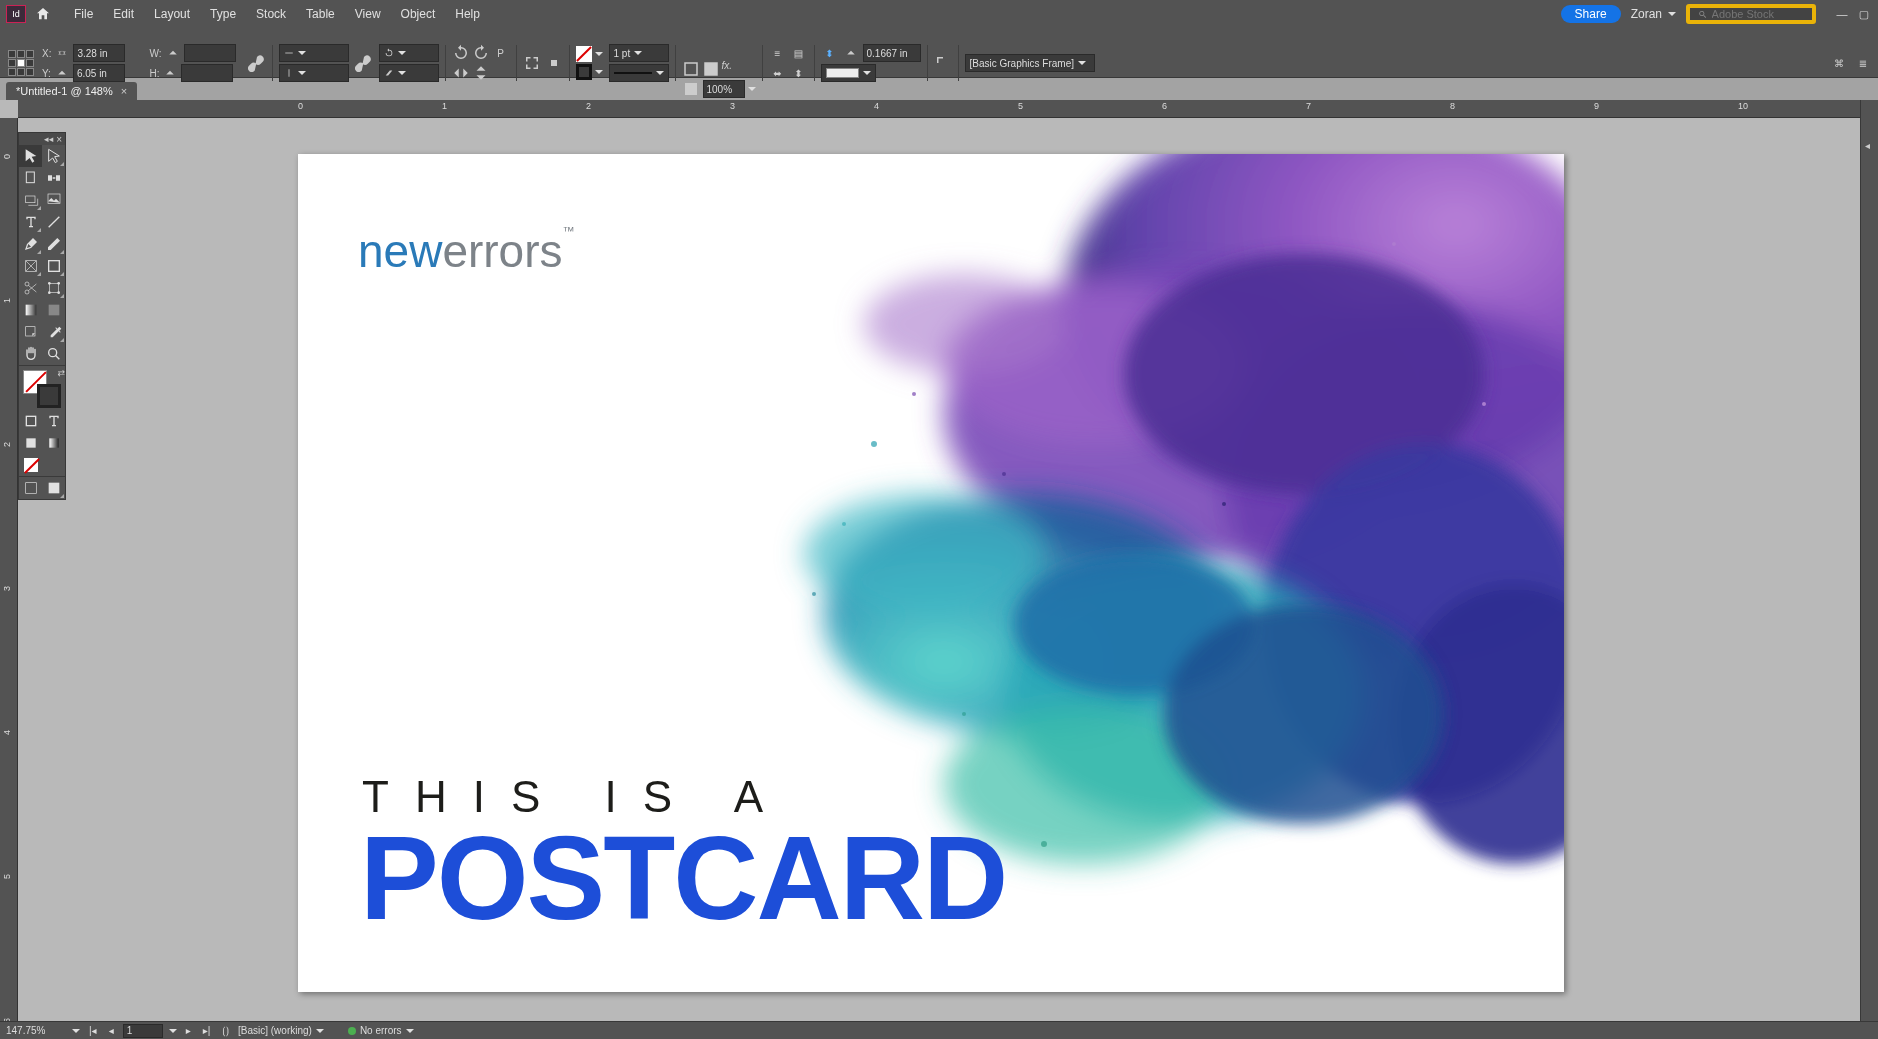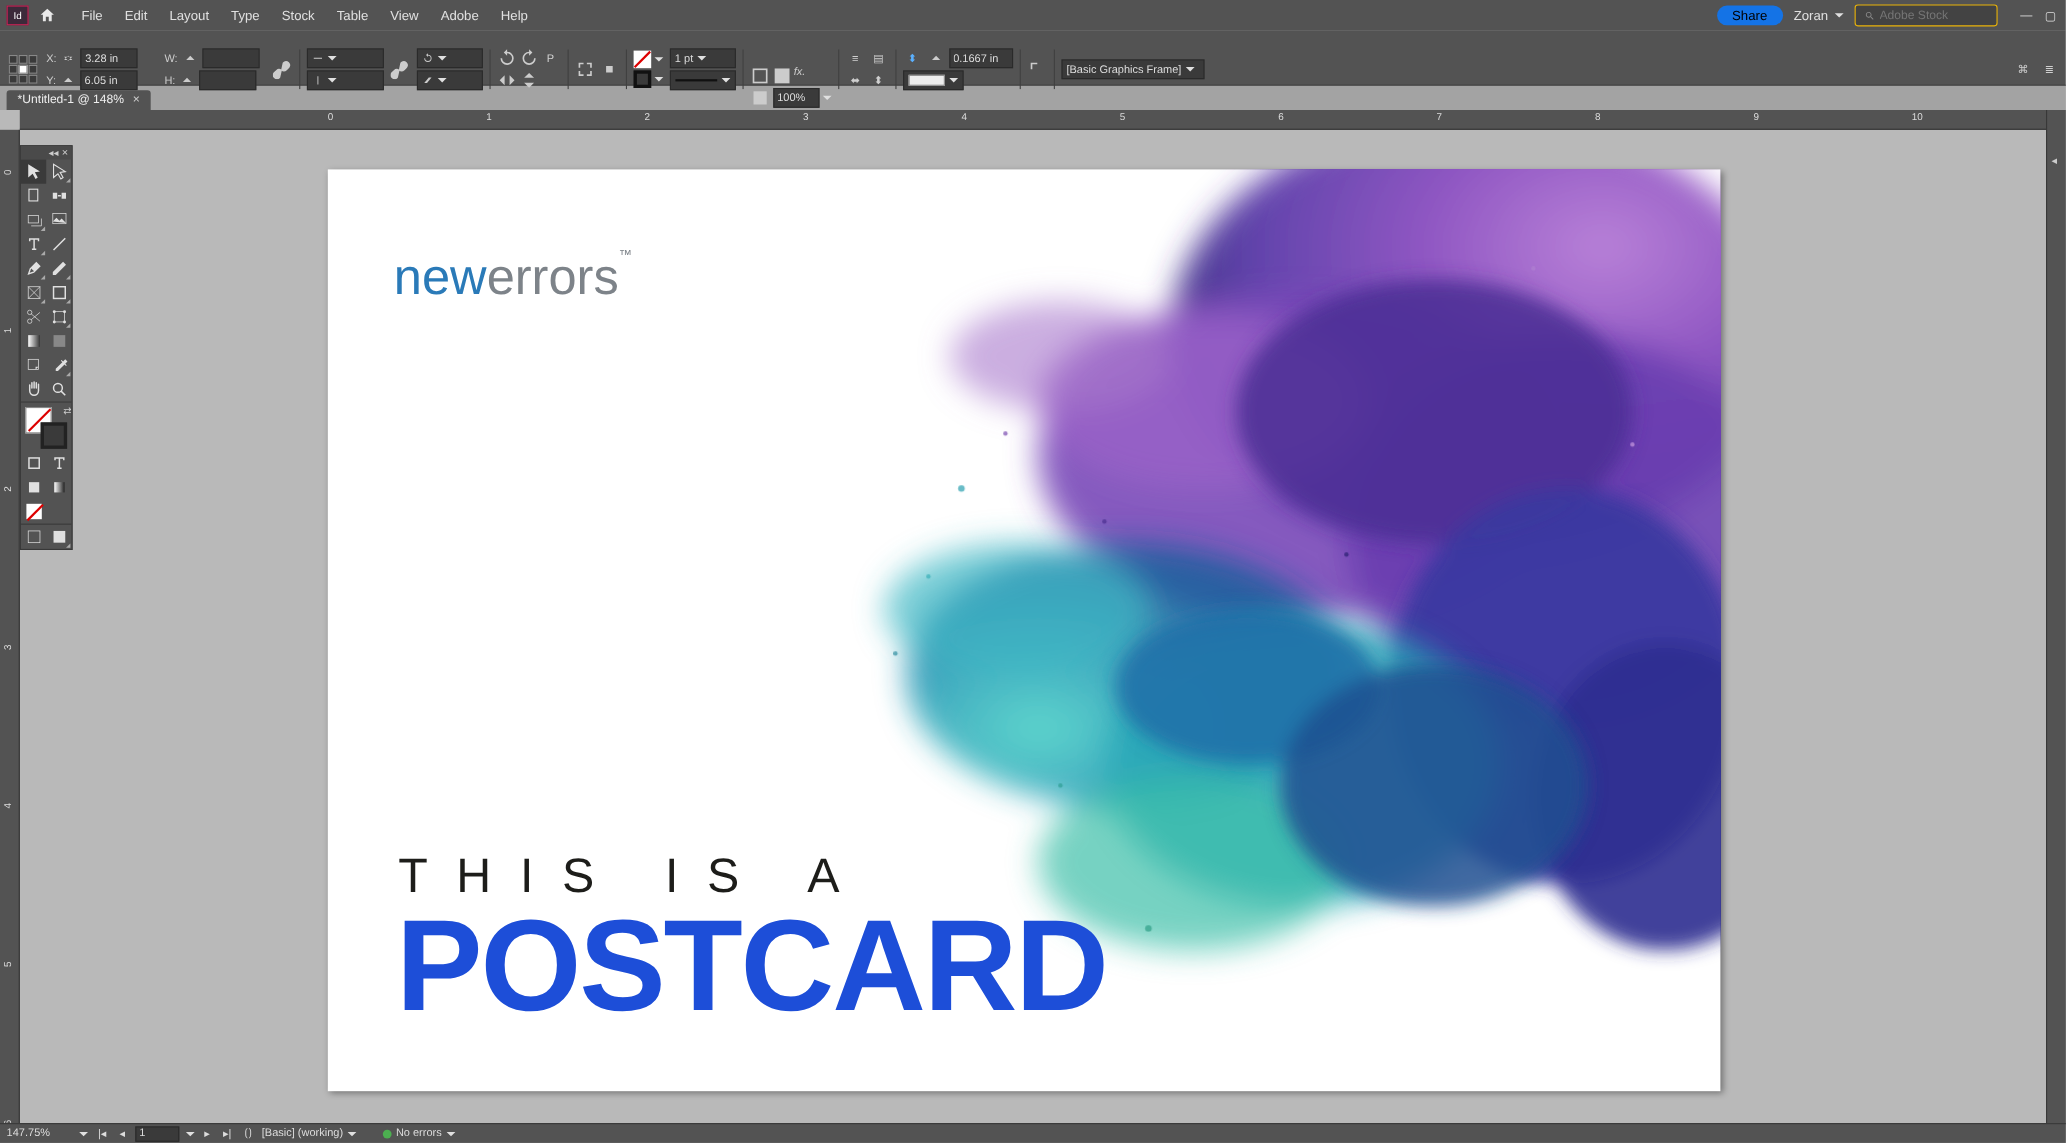--- a/index.html
+++ b/index.html
@@ -4,24 +4,24 @@
 <style>
 *{margin:0;padding:0;box-sizing:border-box;font-family:"Segoe UI",Tahoma,sans-serif;}
 html,body{width:1878px;height:1039px;overflow:hidden;background:#b9b9b9;}
 
 .menubar{height:28px;background:#535353;display:flex;align-items:center;color:#e0e0e0;font-size:12px;position:relative;}
 .menubar .id-logo{width:20px;height:18px;background:#3c2a3a;border:1px solid #cc2255;margin:0 6px;display:flex;align-items:center;justify-content:center;font-size:9px;color:#fff;}
 .menubar .home-icon{width:22px;height:22px;display:flex;align-items:center;justify-content:center;margin-right:10px;cursor:pointer;}
 .menubar .home-icon svg{fill:#e8e8e8;}
 .menubar .menu-item{padding:0 10px;height:28px;line-height:28px;cursor:pointer;}
 .menubar .right{position:absolute;right:6px;top:0;height:28px;display:flex;align-items:center;gap:10px;}
-.share-btn{background:#1473e6;color:#000000;border:none;border-radius:12px;padding:2px 14px;font-size:12px;cursor:pointer;}
+.share-btn{background:#1473e6;color:#ffffff;border:none;border-radius:12px;padding:2px 14px;font-size:12px;cursor:pointer;}
 .user-drop{display:flex;align-items:center;gap:6px;font-size:12px;color:#e0e0e0;cursor:pointer;}
 .chev-down{width:0;height:0;border-left:4px solid transparent;border-right:4px solid transparent;border-top:4px solid #e0e0e0;}
-.adobe-stock-search{display:flex;align-items:center;background:#434343;border:1px solid #eab308;border-radius:3px;padding:2px 8px;width:130px;height:20px;}
+.adobe-stock-search{display:flex;align-items:center;background:#434343;border:4px solid #eab308;border-radius:3px;padding:2px 8px;width:130px;height:20px;}
 .adobe-stock-search svg{fill:#888;margin-right:4px;}
 .adobe-stock-search input{background:transparent;border:none;outline:none;color:#aaa;font-size:11px;width:100%;}
 .win-ctrl{display:flex;gap:6px;align-items:center;margin-left:8px;}
 .win-ctrl span{width:16px;height:12px;display:flex;align-items:center;justify-content:center;font-size:11px;color:#ddd;cursor:pointer;}
 
 .controlbar{height:50px;background:#535353;border-bottom:1px solid #383838;display:flex;flex-direction:column;}
 .cb-row{flex:1;display:flex;align-items:center;padding:0 6px;gap:6px;color:#d0d0d0;font-size:10px;}
 .refpoint{width:30px;height:30px;display:grid;grid-template-columns:repeat(3,1fr);grid-template-rows:repeat(3,1fr);gap:1px;padding:2px;}
 .refpoint div{background:#3a3a3a;border:1px solid #888;}
 .refpoint div.sel{background:#fff;}
@@ -94,21 +94,21 @@
         <path d="M12 3l9 8h-3v9h-4v-6H10v6H6v-9H3z"></path>
       </svg>
   </div>
   <div class="menu-item">File</div>
   <div class="menu-item">Edit</div>
   <div class="menu-item">Layout</div>
   <div class="menu-item">Type</div>
   <div class="menu-item">Stock</div>
   <div class="menu-item">Table</div>
   <div class="menu-item">View</div>
-  <div class="menu-item">Adobe</div>
+  <div class="menu-item">Object</div>
   <div class="menu-item">Help</div>
   <div class="right">
     <button class="share-btn">Share</button>
     <div class="user-drop">
       <span>Zoran</span>
       <span class="chev-down"></span>
     </div>
     <div class="adobe-stock-search">
       <svg viewBox="0 0 24 24" width="11" height="11">
           <path d="M15.5 14h-.8l-.3-.3a6.5 6.5 0 10-.7.7l.3.3v.8l5 5L20.5 19l-5-5zm-6 0A4.5 4.5 0 1114 9.5 4.5 4.5 0 019.5 14z"></path>

